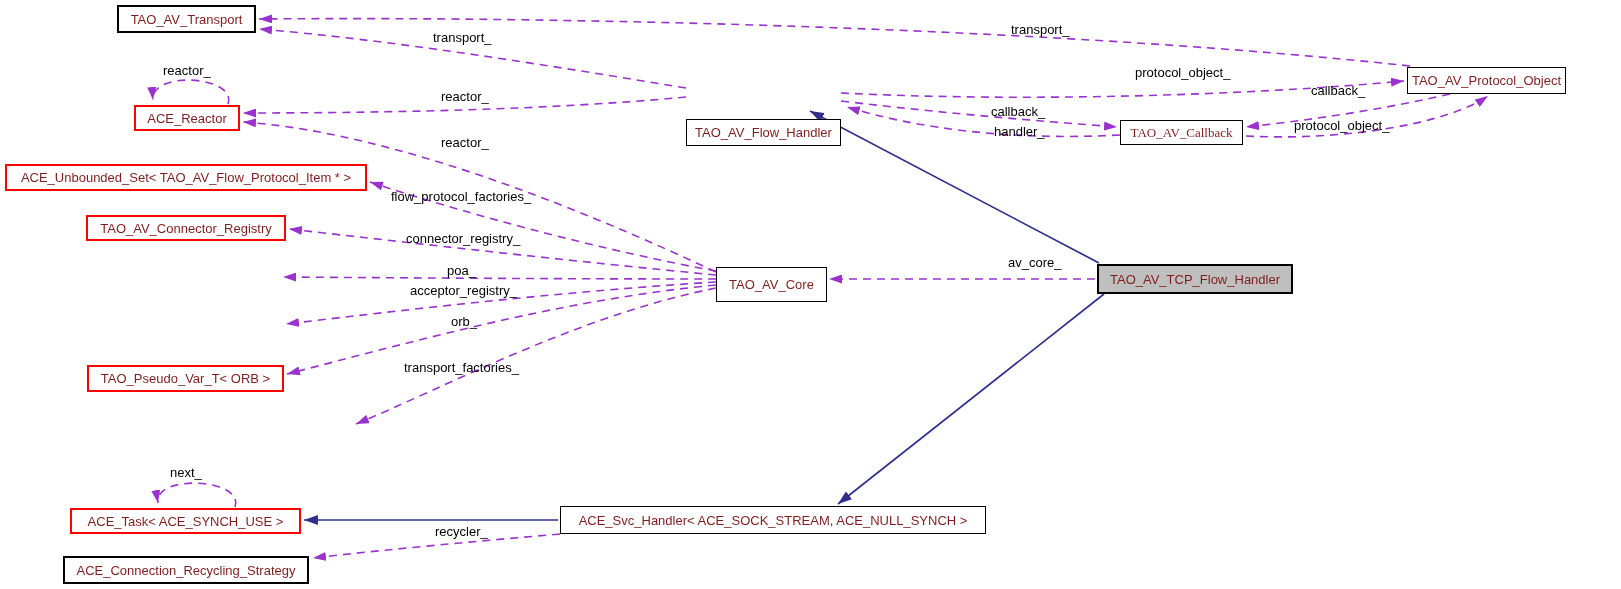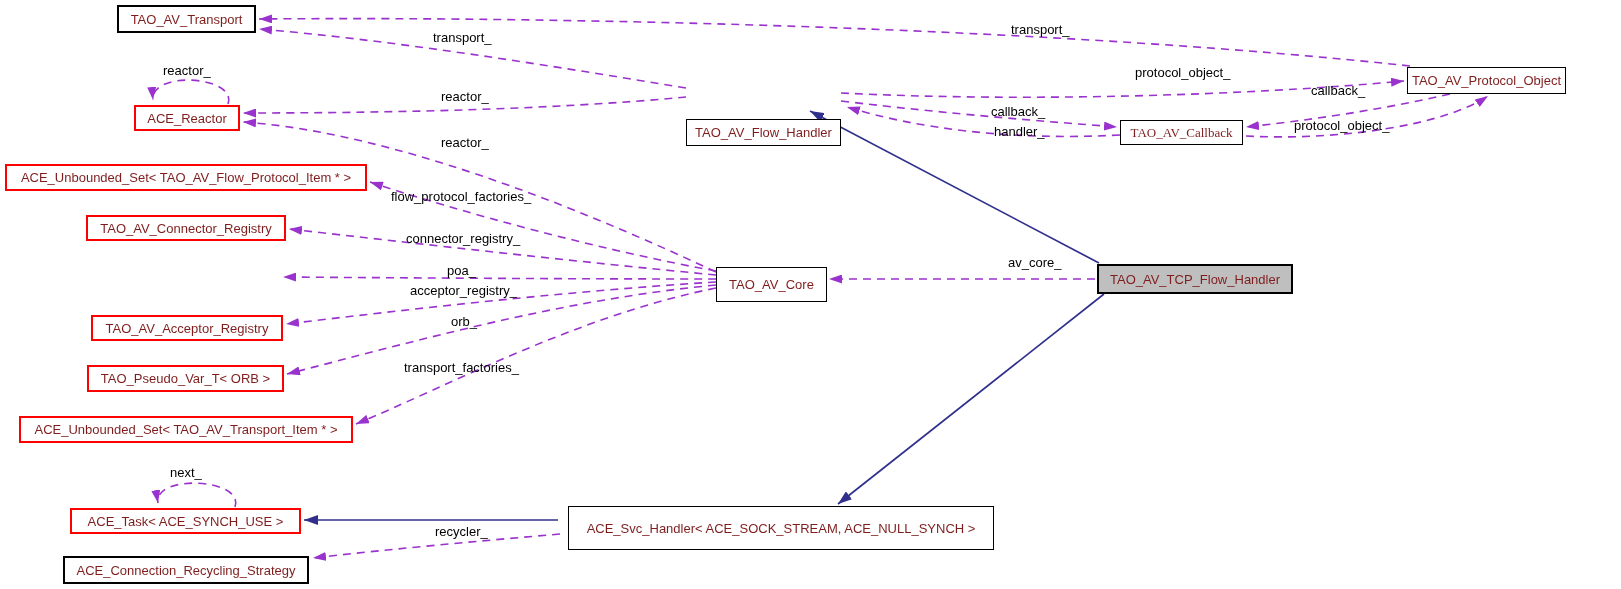--- a/index.html
+++ b/index.html
@@ -74,39 +74,37 @@
 
   <div class="node bold" style="left:117px;top:5px;width:139px;height:28px;">TAO_AV_Transport</div>
 
   <div class="node red" style="left:134px;top:105px;width:106px;height:26px;">ACE_Reactor</div>
 
   <div class="node red" style="left:5px;top:164px;width:362px;height:27px;">ACE_Unbounded_Set&lt; TAO_AV_Flow_Protocol_Item * &gt;</div>
 
   <div class="node red" style="left:86px;top:215px;width:200px;height:26px;">TAO_AV_Connector_Registry</div>
 
 
-  <div class="node red" style="left:91px;top:315px;width:192px;height:26px;">TAO_AV_Acceptor_Registry</div>
 
   <div class="node red" style="left:87px;top:365px;width:197px;height:27px;">TAO_Pseudo_Var_T&lt; ORB &gt;</div>
 
-  <div class="node red" style="left:19px;top:416px;width:334px;height:27px;">ACE_Unbounded_Set&lt; TAO_AV_Transport_Item * &gt;</div>
 
   <div class="node" style="left:686px;top:82px;width:155px;height:27px;margin-top:37px;">TAO_AV_Flow_Handler</div>
 
   <div class="node" style="left:716px;top:267px;width:111px;height:35px;">TAO_AV_Core</div>
 
   <div class="node main" style="left:1097px;top:264px;width:196px;height:30px;">TAO_AV_TCP_Flow_Handler</div>
 
   <div class="node" style="left:1120px;top:120px;width:123px;height:25px;font-family:Liberation Serif, serif;">TAO_AV_Callback</div>
 
   <div class="node" style="left:1407px;top:67px;width:159px;height:27px;text-align:center;">TAO_AV_Protocol_Object</div>
 
   <div class="node red" style="left:70px;top:508px;width:231px;height:26px;">ACE_Task&lt; ACE_SYNCH_USE &gt;</div>
 
-  <div class="node" style="left:560px;top:506px;width:426px;height:44px;margin-left:8px;">ACE_Svc_Handler&lt; ACE_SOCK_STREAM, ACE_NULL_SYNCH &gt;</div>
+  <div class="node" style="left:560px;top:506px;width:426px;height:28px;">ACE_Svc_Handler&lt; ACE_SOCK_STREAM, ACE_NULL_SYNCH &gt;</div>
 
   <div class="node bold" style="left:63px;top:556px;width:246px;height:28px;">ACE_Connection_Recycling_Strategy</div>
 
   <span class="elabel" style="left:433px;top:30px;">transport_</span>
   <span class="elabel" style="left:1011px;top:22px;">transport_</span>
   <span class="elabel" style="left:163px;top:63px;">reactor_</span>
   <span class="elabel" style="left:441px;top:89px;">reactor_</span>
   <span class="elabel" style="left:441px;top:135px;">reactor_</span>
   <span class="elabel" style="left:391px;top:189px;">flow_protocol_factories_</span>
   <span class="elabel" style="left:406px;top:231px;">connector_registry_</span>

